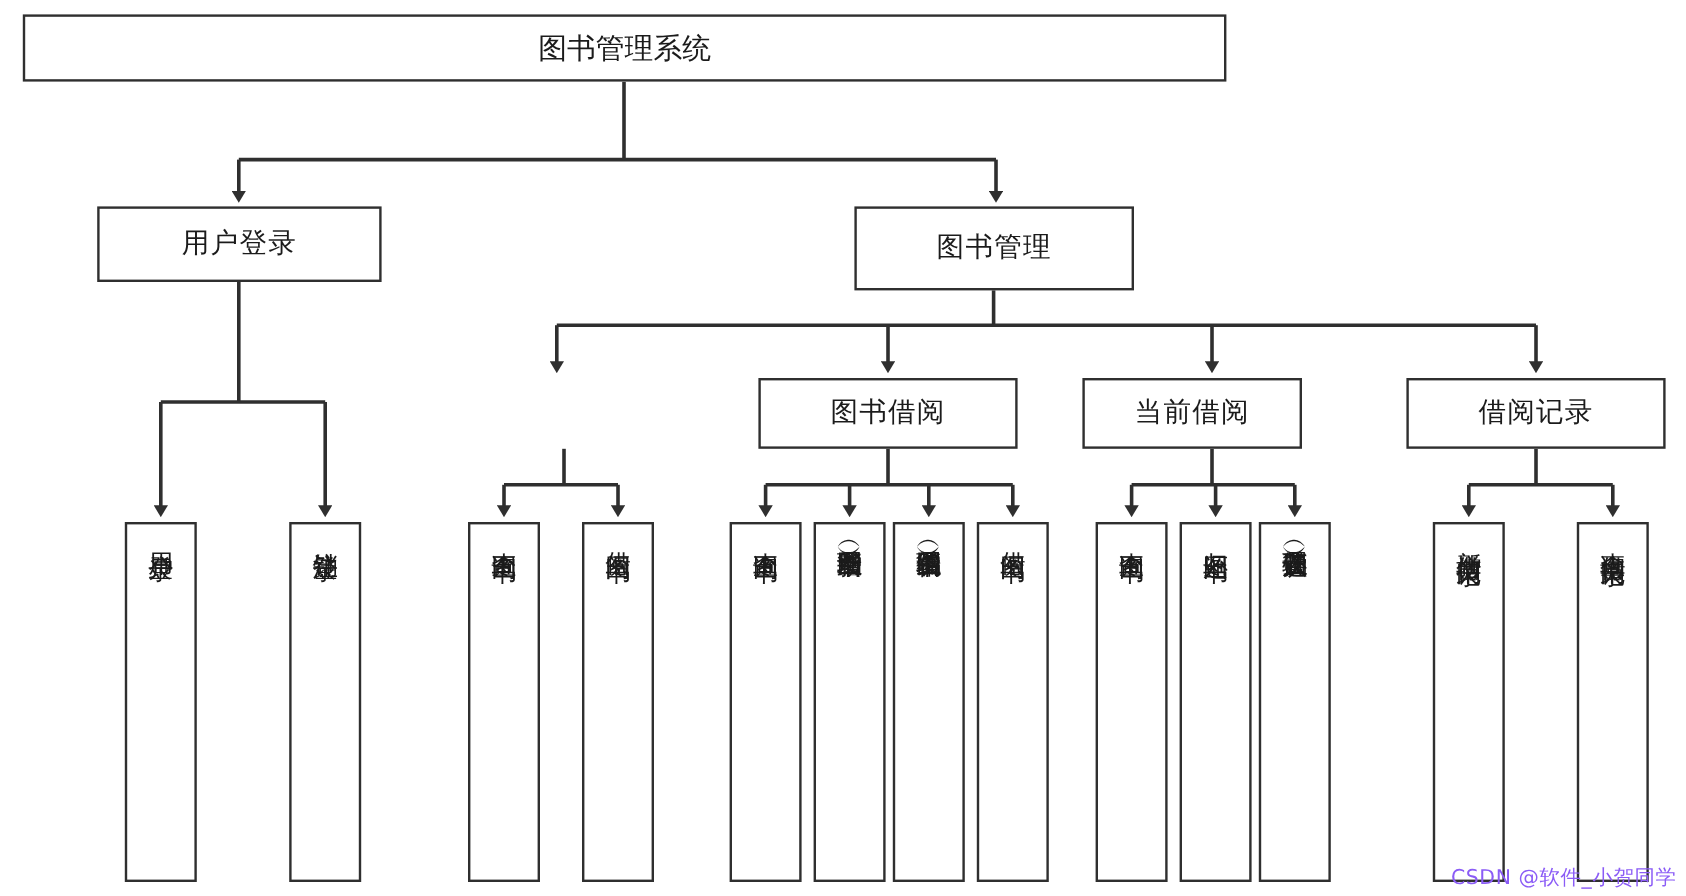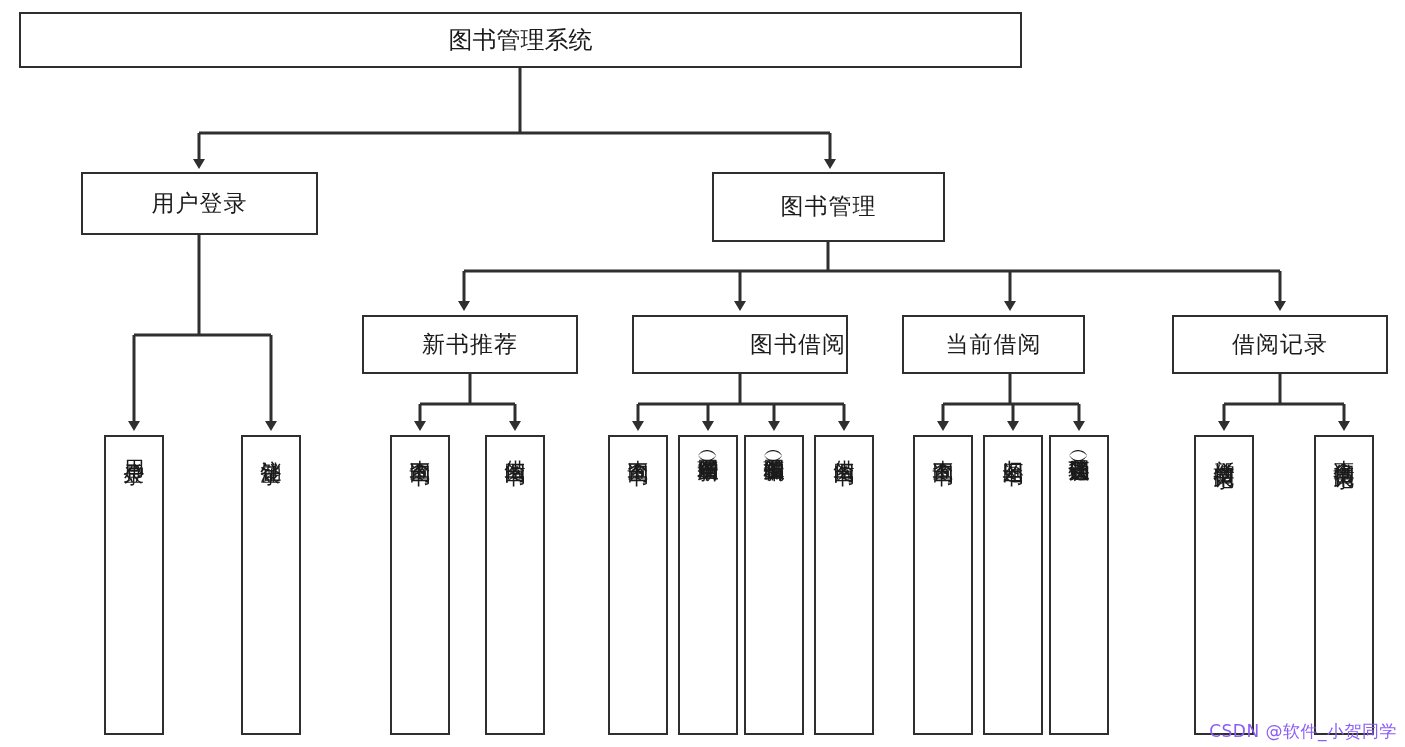--- a/index.html
+++ b/index.html
@@ -129,25 +129,22 @@
   </div>
 
   <div class="node h" style="left:81px; top:172px; width:237px; height:63px;">
     <span>用户登录</span>
   </div>
 
   <div class="node h" style="left:712px; top:172px; width:233px; height:70px;">
     <span>图书管理</span>
   </div>
 
-  <div class="node h" style="left:362px; top:315px; width:216px; height:59px;">
-    <span>新书推荐</span>
-  </div>
-
-  <div class="node h" style="left:632px; top:315px; width:216px; height:59px;justify-content:flex-end;">
+
+  <div class="node h" style="left:632px; top:315px; width:216px; height:59px;">
     <span>图书借阅</span>
   </div>
 
   <div class="node h" style="left:902px; top:315px; width:183px; height:59px;">
     <span>当前借阅</span>
   </div>
 
   <div class="node h" style="left:1172px; top:315px; width:216px; height:59px;">
     <span>借阅记录</span>
   </div>

